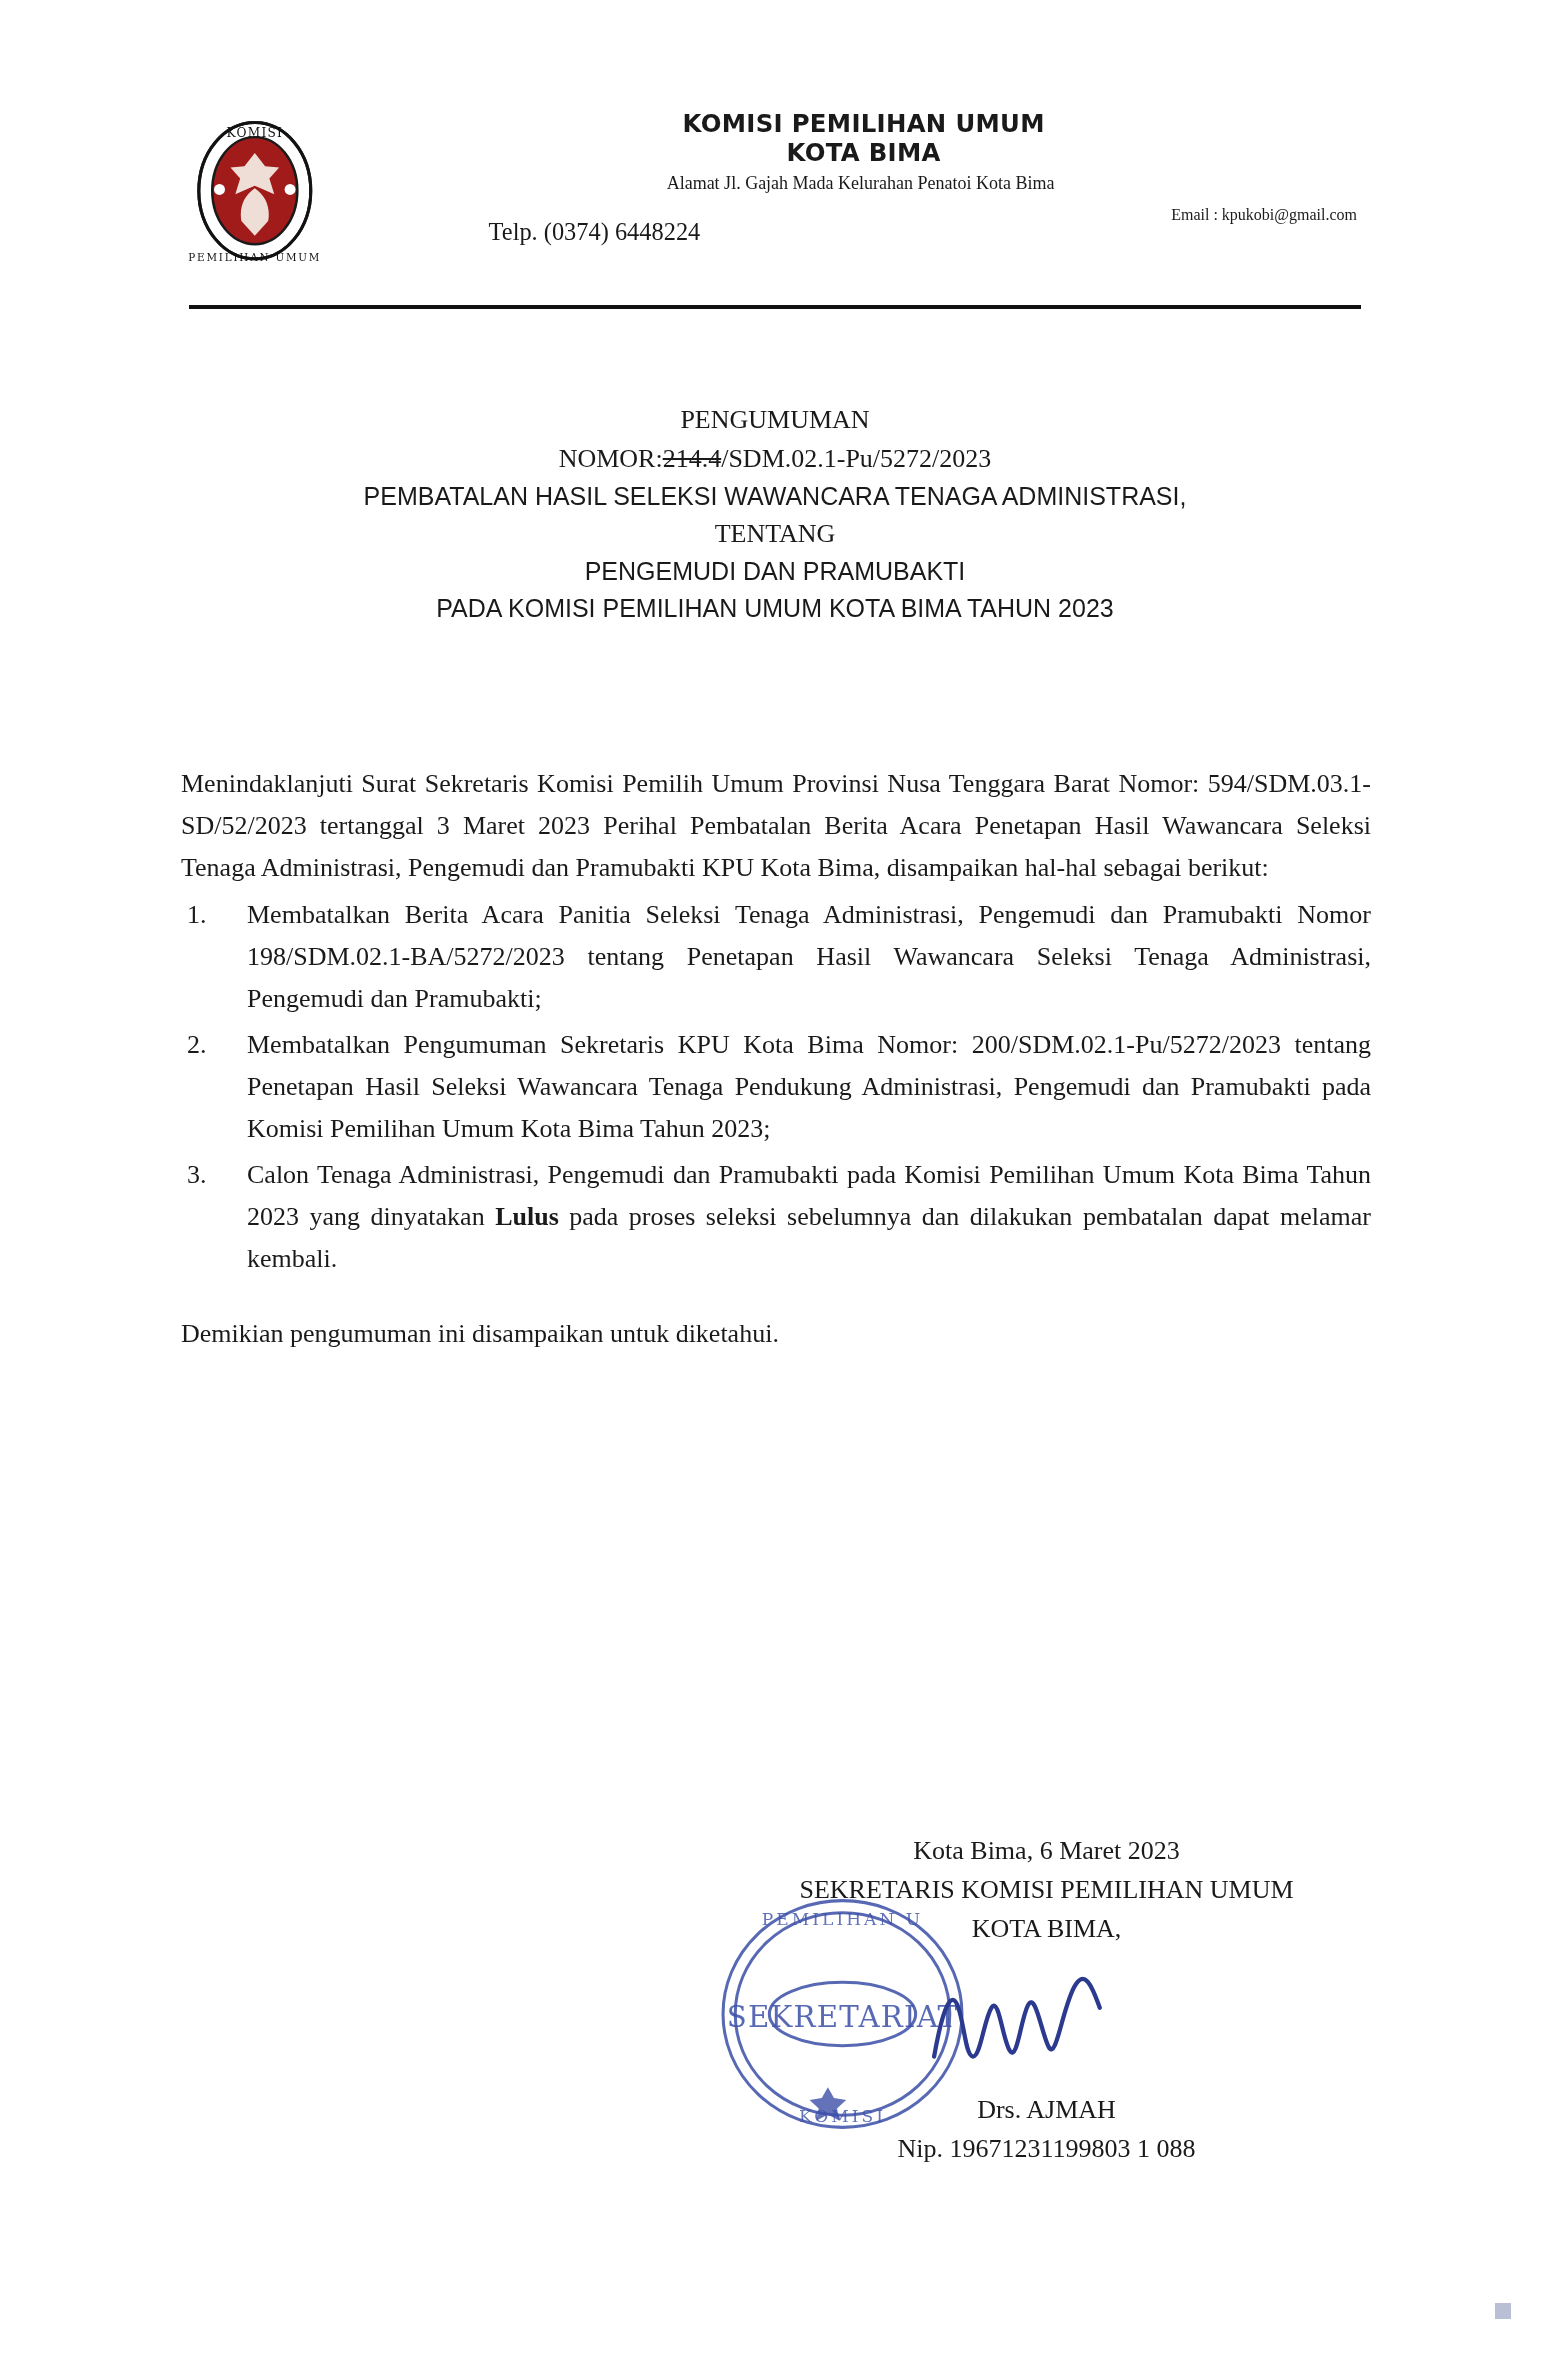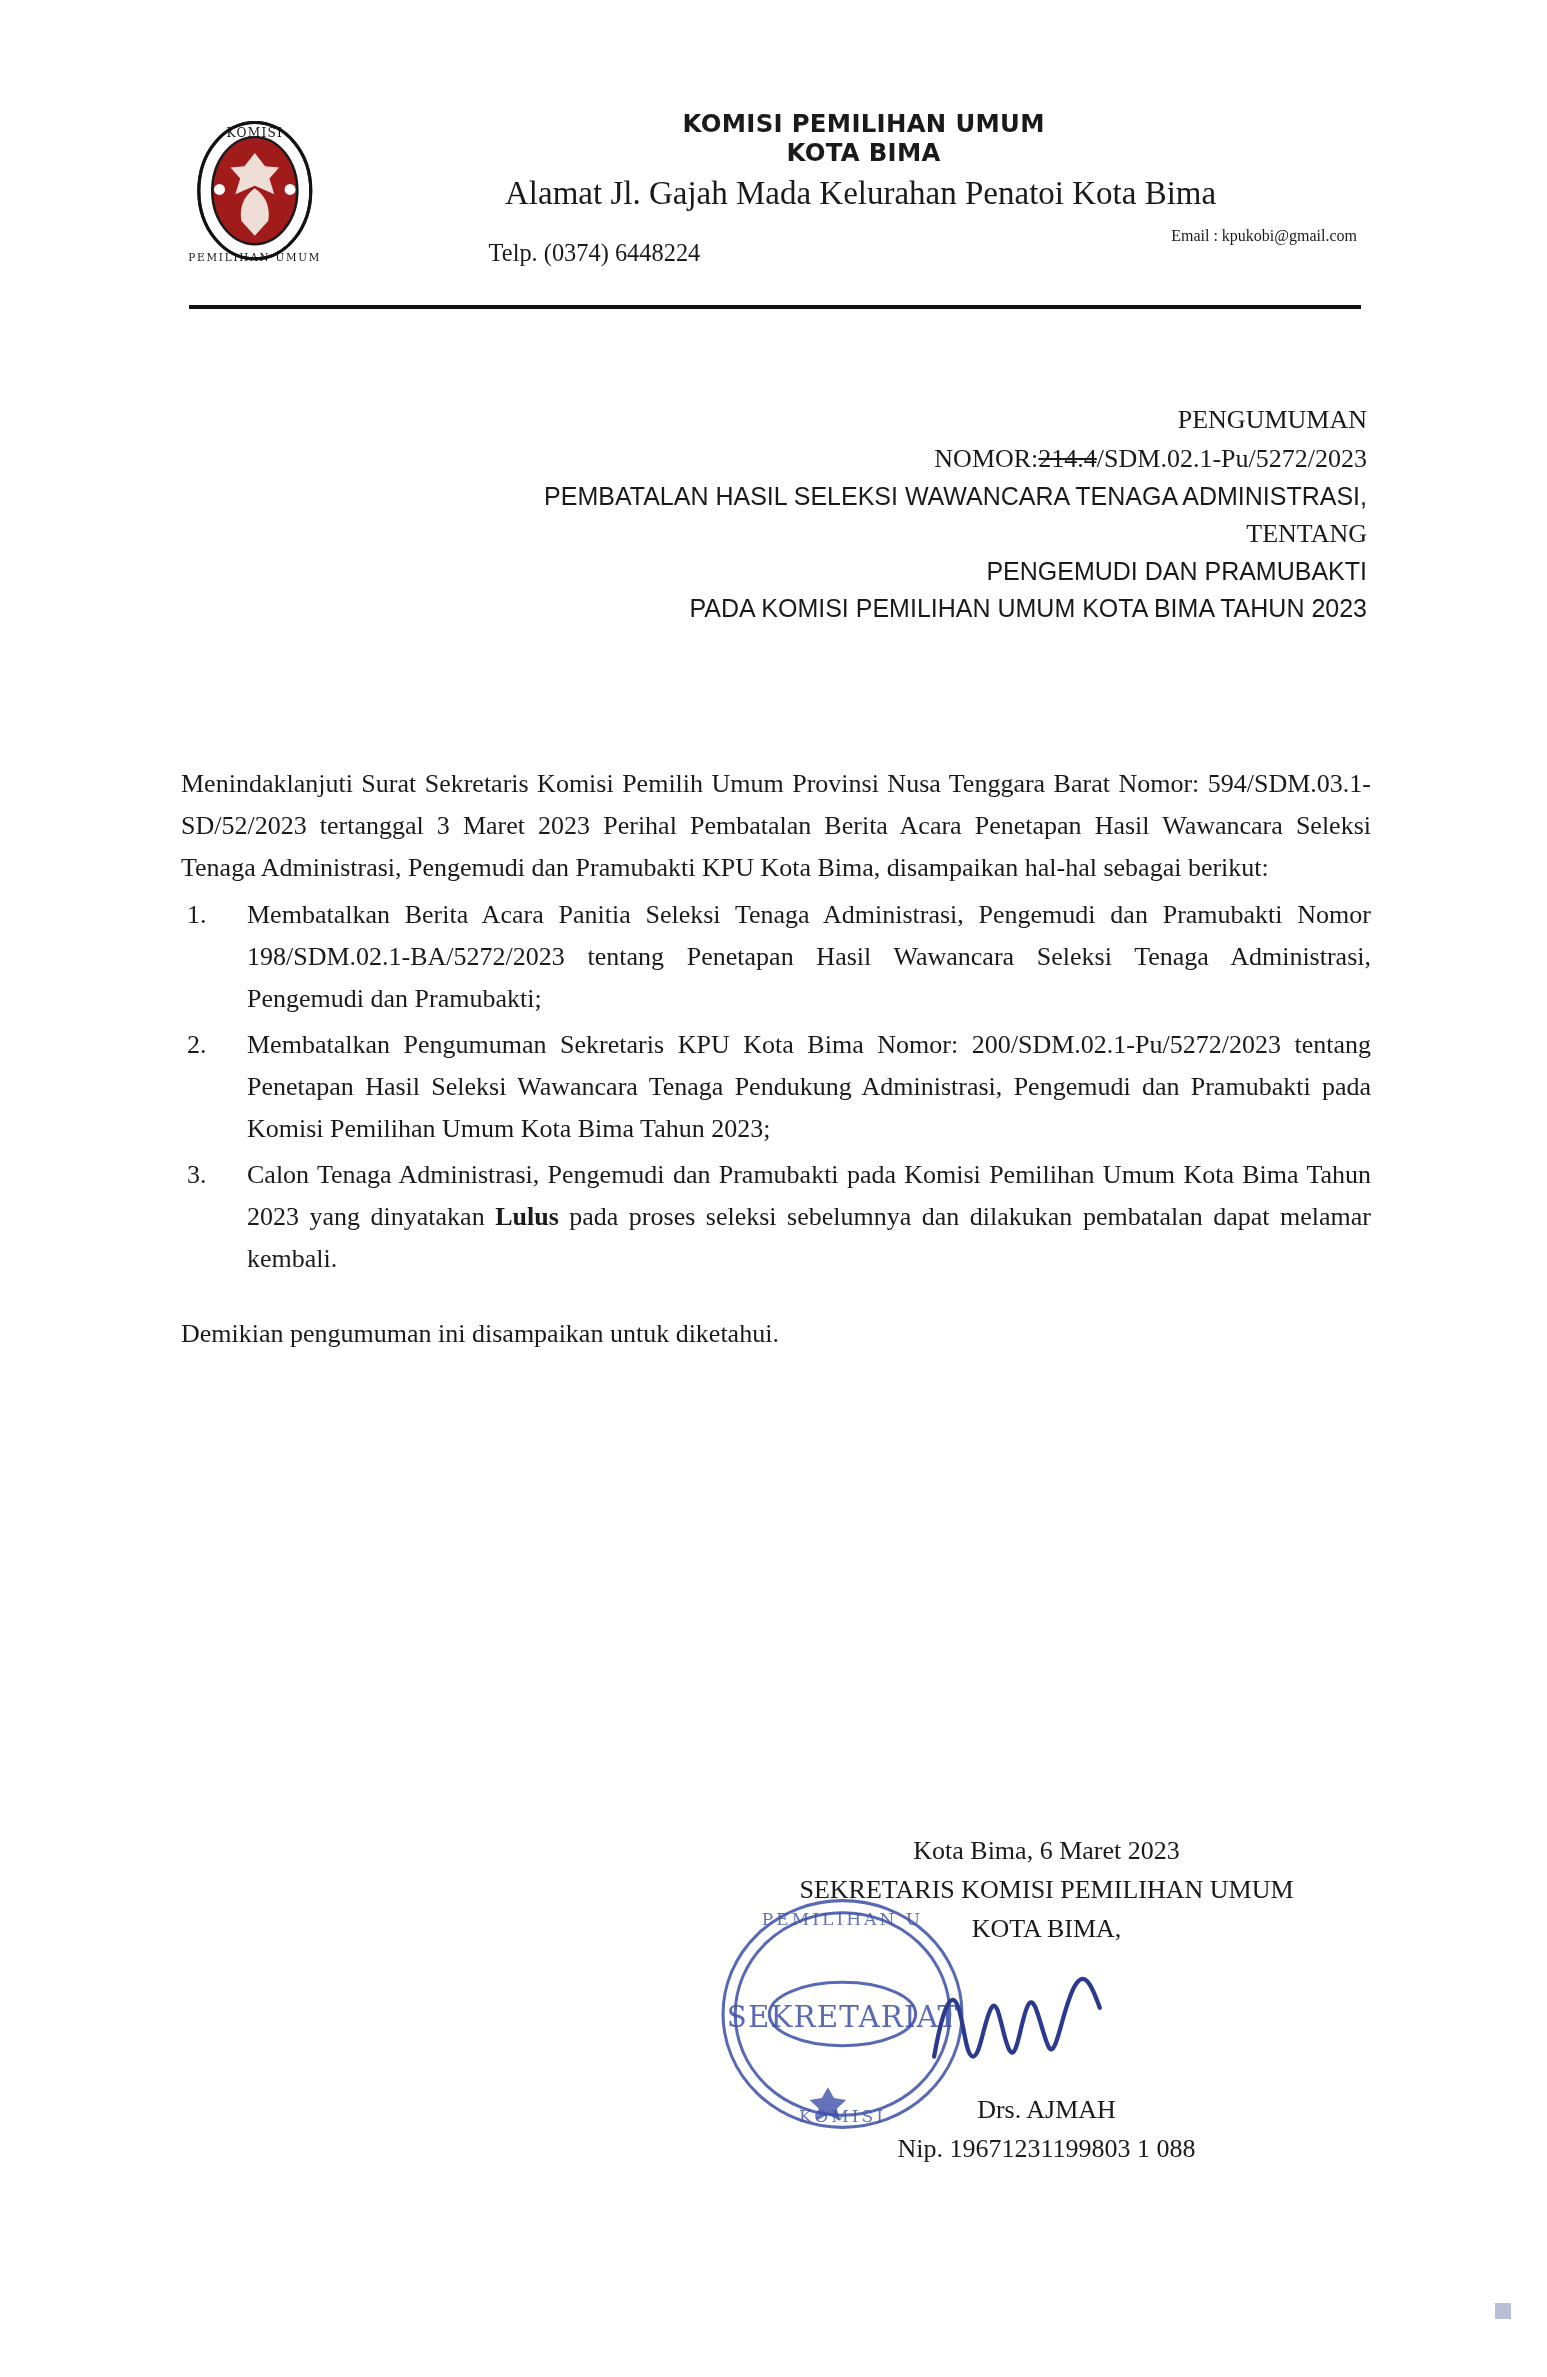--- a/index.html
+++ b/index.html
@@ -53,21 +53,21 @@
   }
   .head-line2 {
     font-family: "DejaVu Sans", sans-serif;
     font-weight: bold;
     font-size: 24.4px;
     letter-spacing: 0.3px;
     line-height: 1.2;
     margin-left: 18.3px;
   }
   .head-line3 {
-    font-size: 33px;
+    font-size: 18px;
     line-height: 1.35;
     margin-top: 3.7px;
     margin-left: 12.2px;
     text-align: center;
   }
   .head-contact {
     position: relative;
     margin-top: 11px;
     height: 34px;
     margin-left: -24.4px;
@@ -98,21 +98,20 @@
     position: absolute;
     left: 183px;
     top: 400px;
     width: 1184px;
     text-align: center;
     font-size: 26px;
     line-height: 1.50;
   }
   .title-block .l {
     display: block;
-    text-align: right;
   }
   .nomor {
     position: relative;
     display: inline-block;
   }
   .nomor .strike {
     text-decoration: line-through;
   }
 
   .title-caps {

